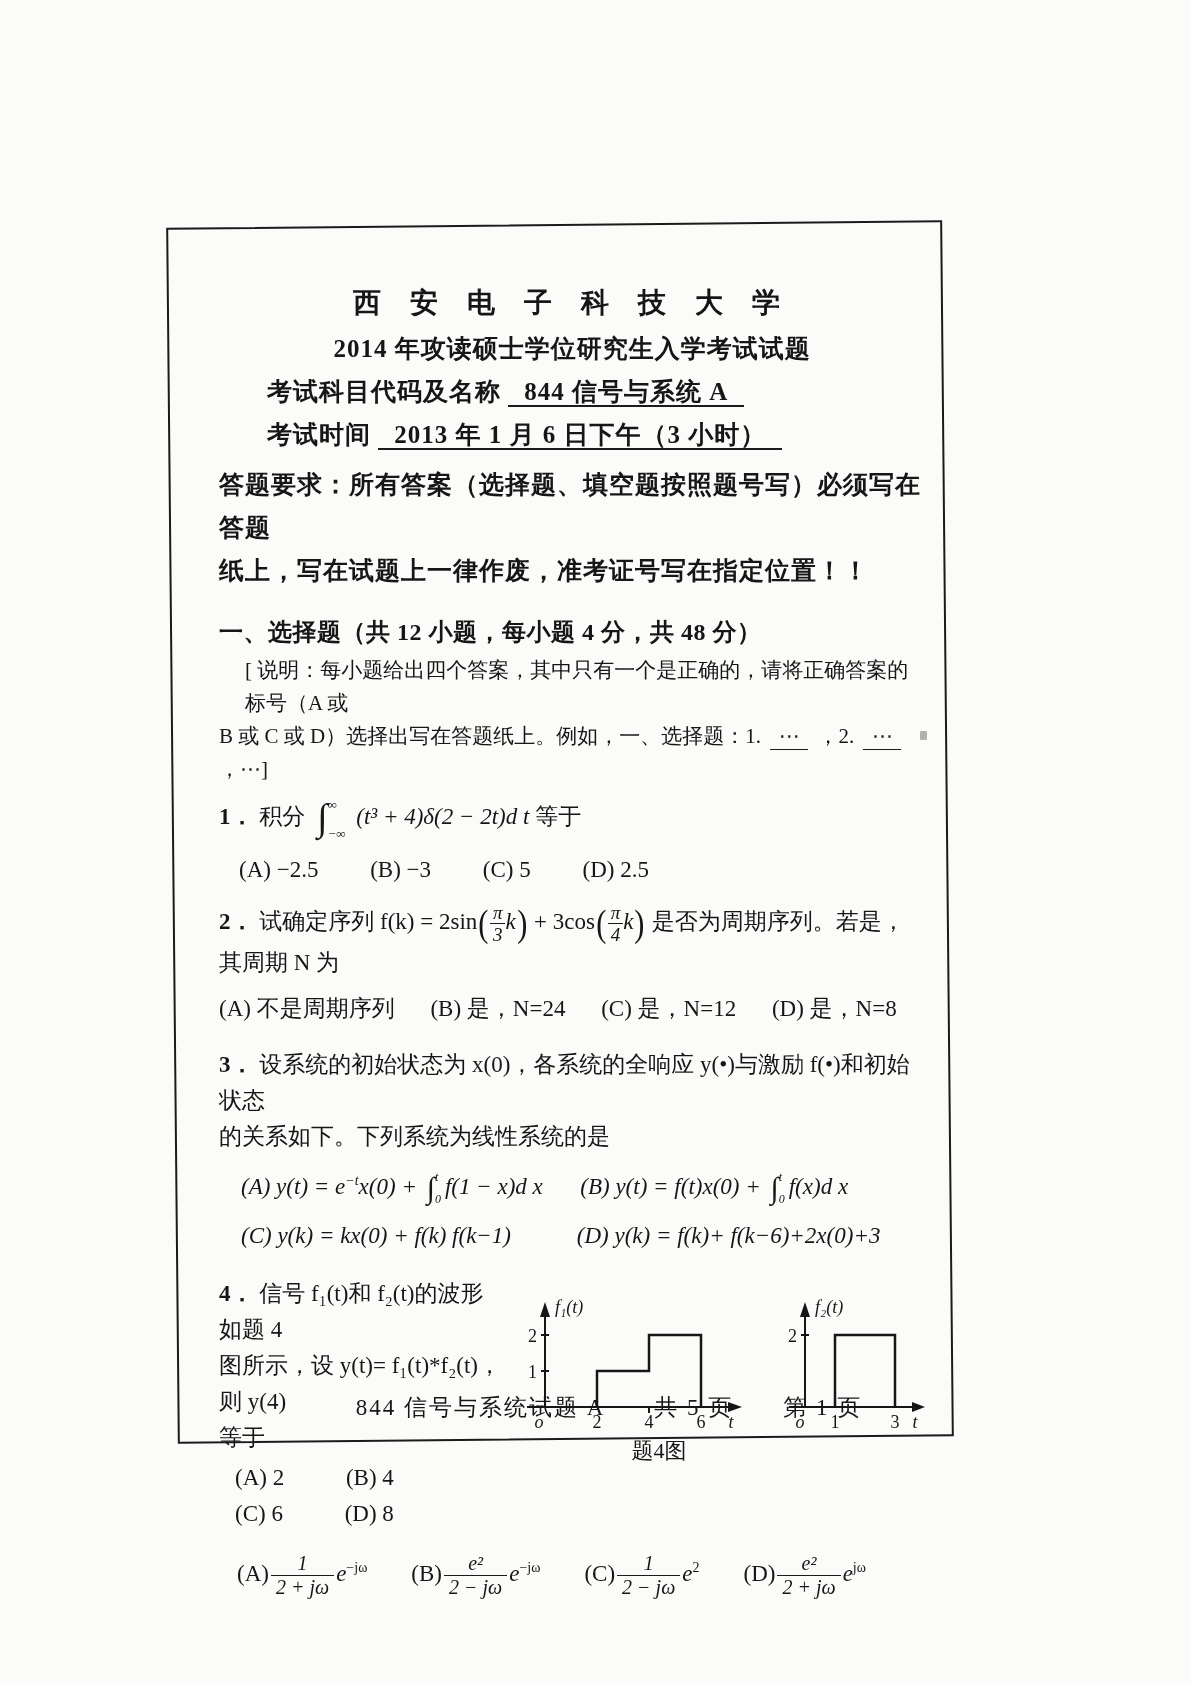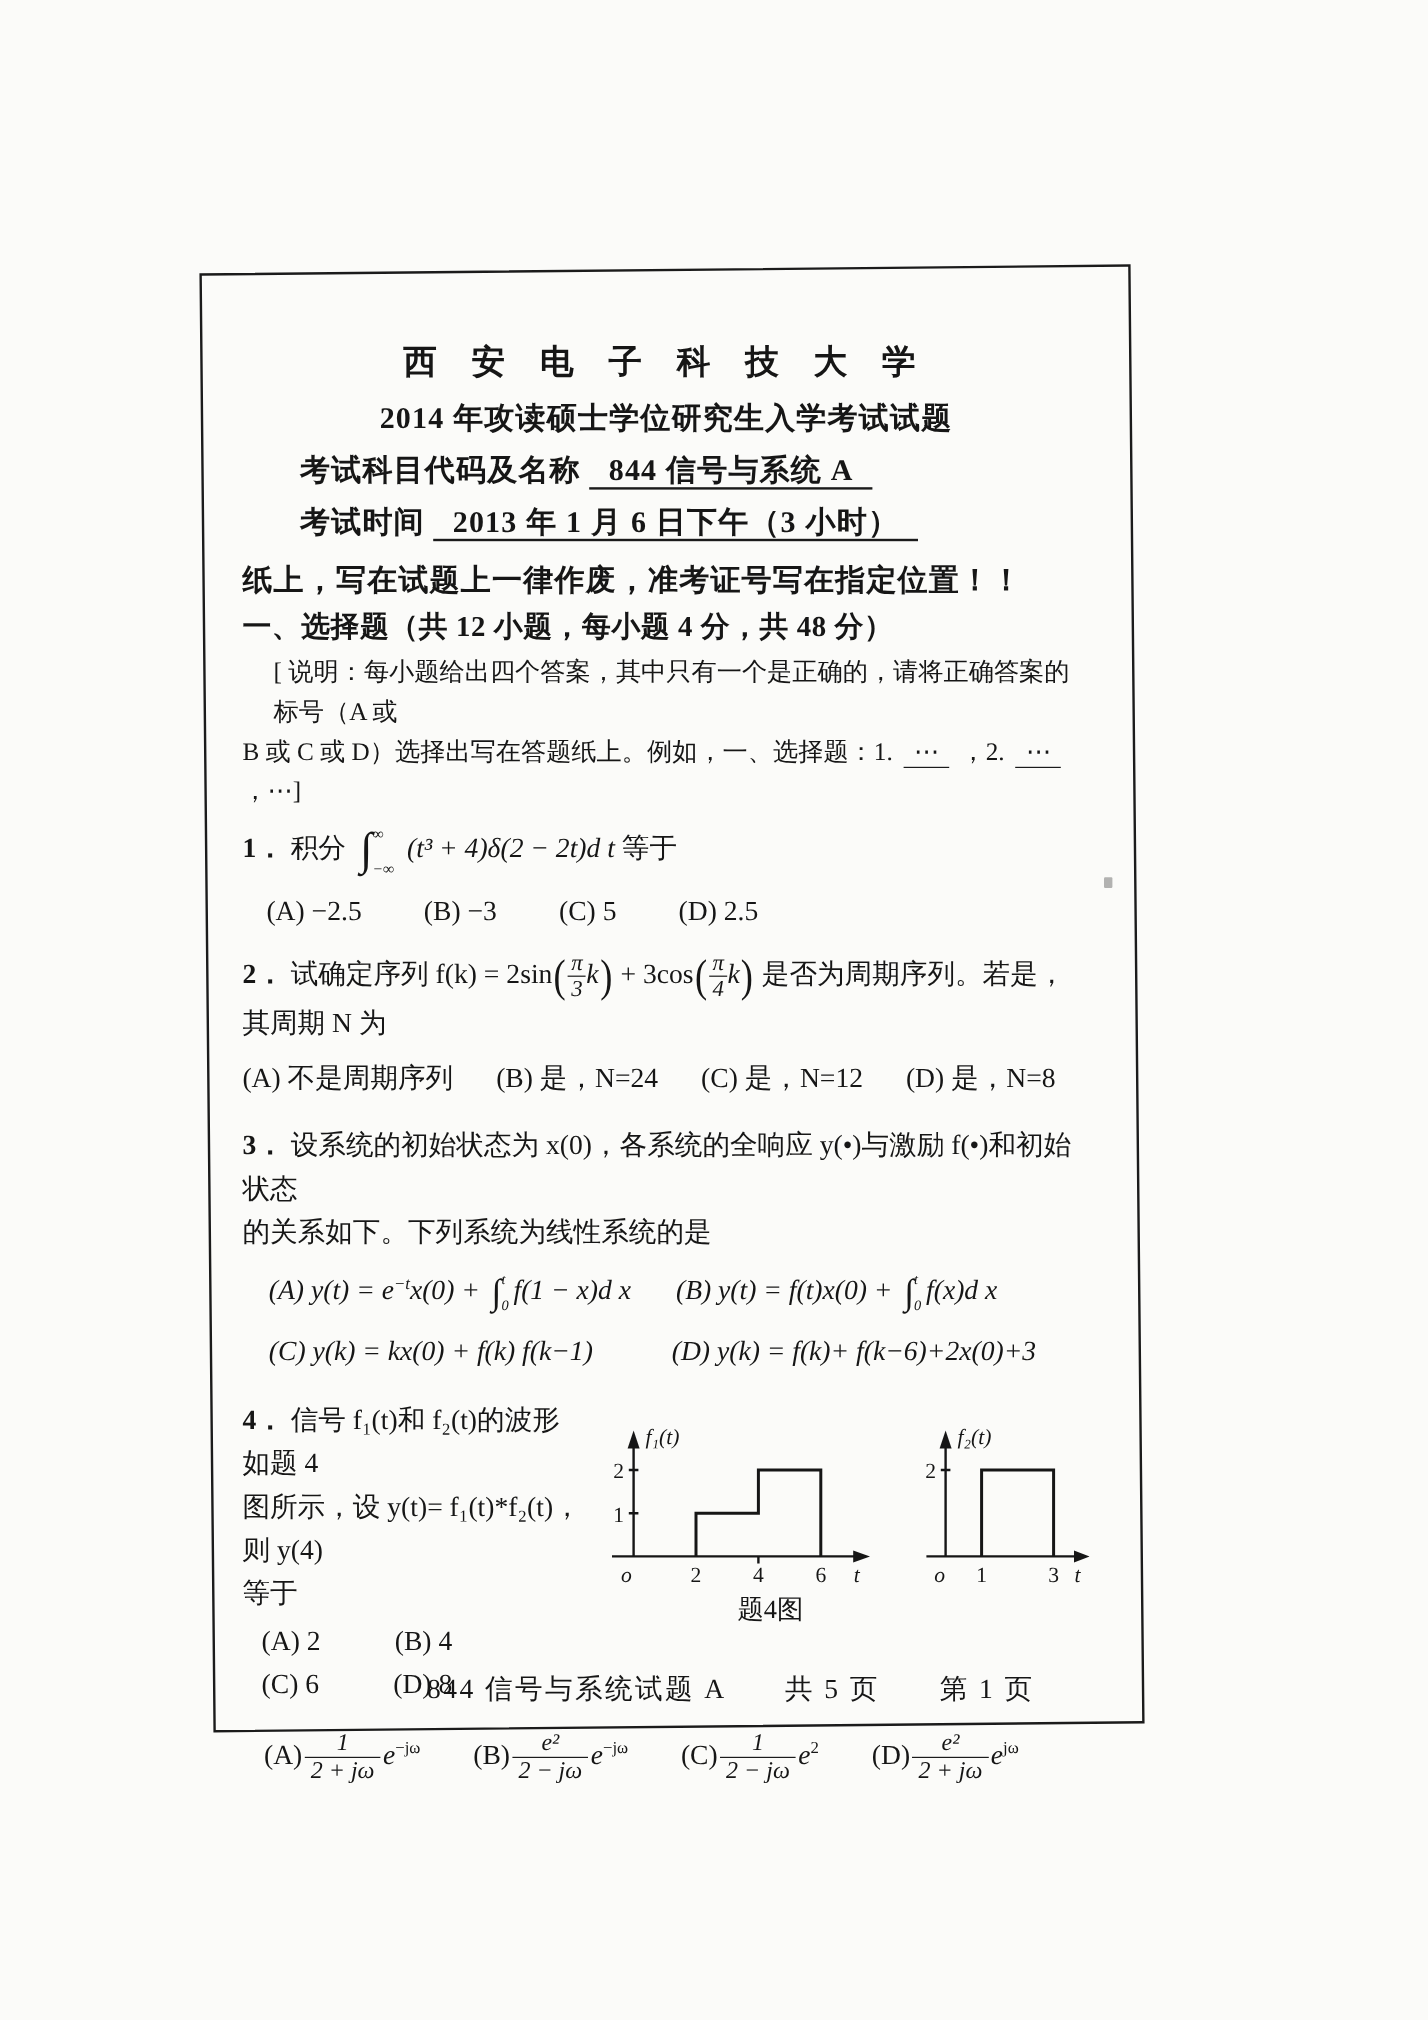--- a/index.html
+++ b/index.html
@@ -6,27 +6,27 @@
   body{
     width:1190px;height:1683px;position:relative;overflow:hidden;
     background:#fbfbf9;color:#161616;
     font-family:"Liberation Serif","DejaVu Serif",serif;
   }
   .scan-frame{
     position:absolute;left:172px;top:224px;width:772px;height:1212px;
     border:2px solid #1b1b1b;transform:rotate(-0.55deg);
     background:transparent;
   }
-  .content{position:absolute;left:202px;top:286px;width:706px;}
+  .content{position:absolute;left:219px;top:286px;width:706px;}
   .title{ text-align:center;font-size:28px;font-weight:bold;letter-spacing:11px;line-height:34px;}
   .subtitle{text-align:center;font-size:25px;font-weight:bold;margin-top:12px;letter-spacing:1px;}
   .meta-line{font-size:25px;font-weight:bold;margin-top:10px;padding-left:48px;letter-spacing:1px;}
   .meta-value{border-bottom:2px solid #1b1b1b;padding:0 16px;}
   .req{font-size:25px;font-weight:bold;line-height:43px;margin-top:12px;letter-spacing:1px;}
-  .sec-heading{font-size:24px;font-weight:bold;letter-spacing:0.5px;}
+  .sec-heading{font-size:24px;font-weight:bold;margin-top:24px;letter-spacing:0.5px;}
   .note{font-size:21px;line-height:33px;margin-top:6px;}
   .note-indent{padding-left:26px;}
   .blank{display:inline-block;min-width:38px;text-align:center;border-bottom:1.5px solid #1b1b1b;line-height:15px;height:20px;margin:0 4px;}
   .q{font-size:23px;line-height:36px;}
   .m{font-style:italic;}
   .opts{padding-left:20px;}
   .opts span{margin-right:46px;}
   .integral{font-size:38px;font-weight:400;vertical-align:-6px;display:inline-block;line-height:30px;margin-left:6px;}
   .limits{display:inline-flex;flex-direction:column;justify-content:space-between;height:42px;font-size:13px;vertical-align:middle;margin-right:5px;font-style:italic;}
   .limits span{display:block;line-height:13px;text-align:left;}
@@ -65,20 +65,21 @@
   <div class="meta-line">
     <span>考试科目代码及名称</span>
     <span class="meta-value">844  信号与系统 A</span>
   </div>
   <div class="meta-line">
     <span>考试时间</span>
     <span class="meta-value">2013 年  1 月  6  日下午（3 小时）</span>
   </div>
 
   <div class="req">
+    <div>答题要求：所有答案（选择题、填空题按照题号写）必须写在答题</div>
     <div>纸上，写在试题上一律作废，准考证号写在指定位置！！</div>
   </div>
 
   <div class="sec-heading">一、选择题（共 12 小题，每小题 4 分，共 48 分）</div>
 
   <div class="note">
     <div class="note-indent">[ 说明：每小题给出四个答案，其中只有一个是正确的，请将正确答案的标号（A 或</div>
     <div>
       <span>B 或 C 或 D）选择出写在答题纸上。例如，一、选择题：1.</span>
       <span class="blank">⋯</span>

